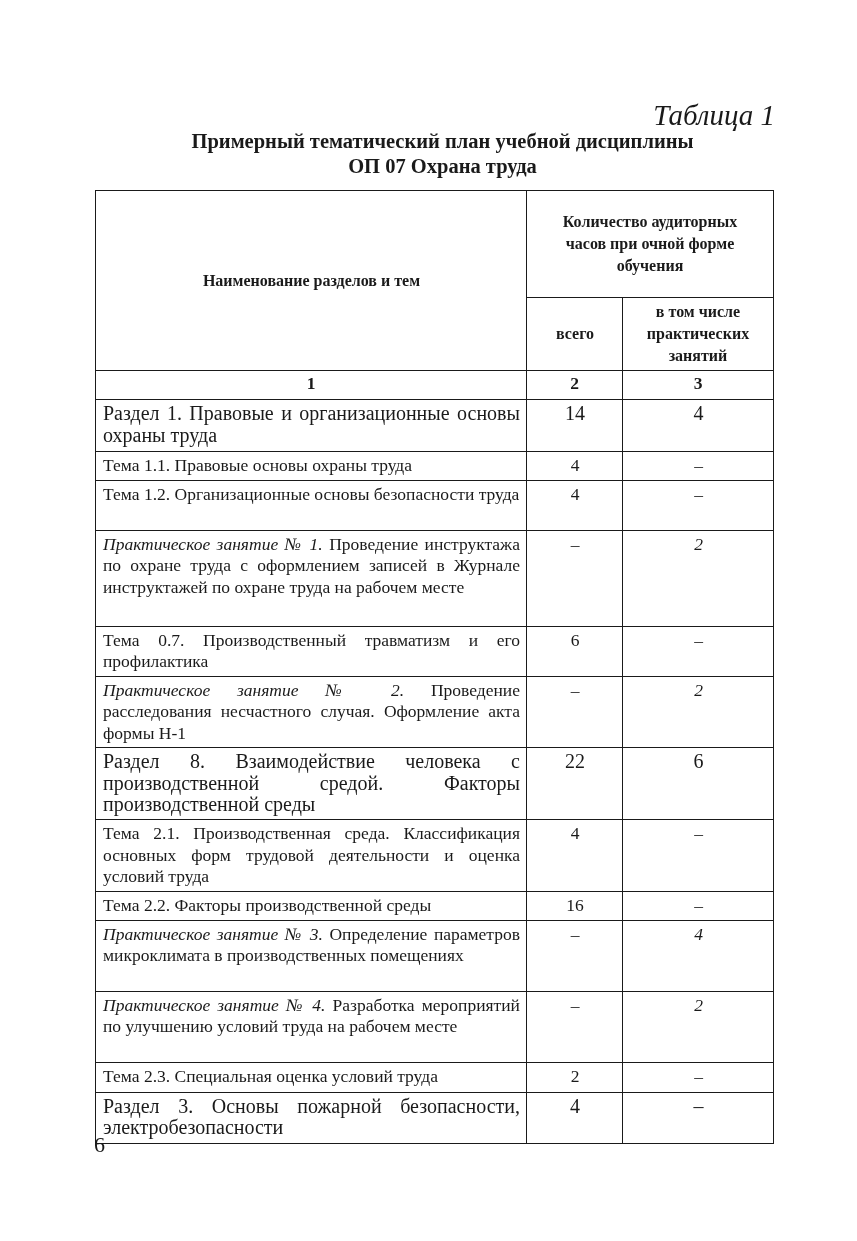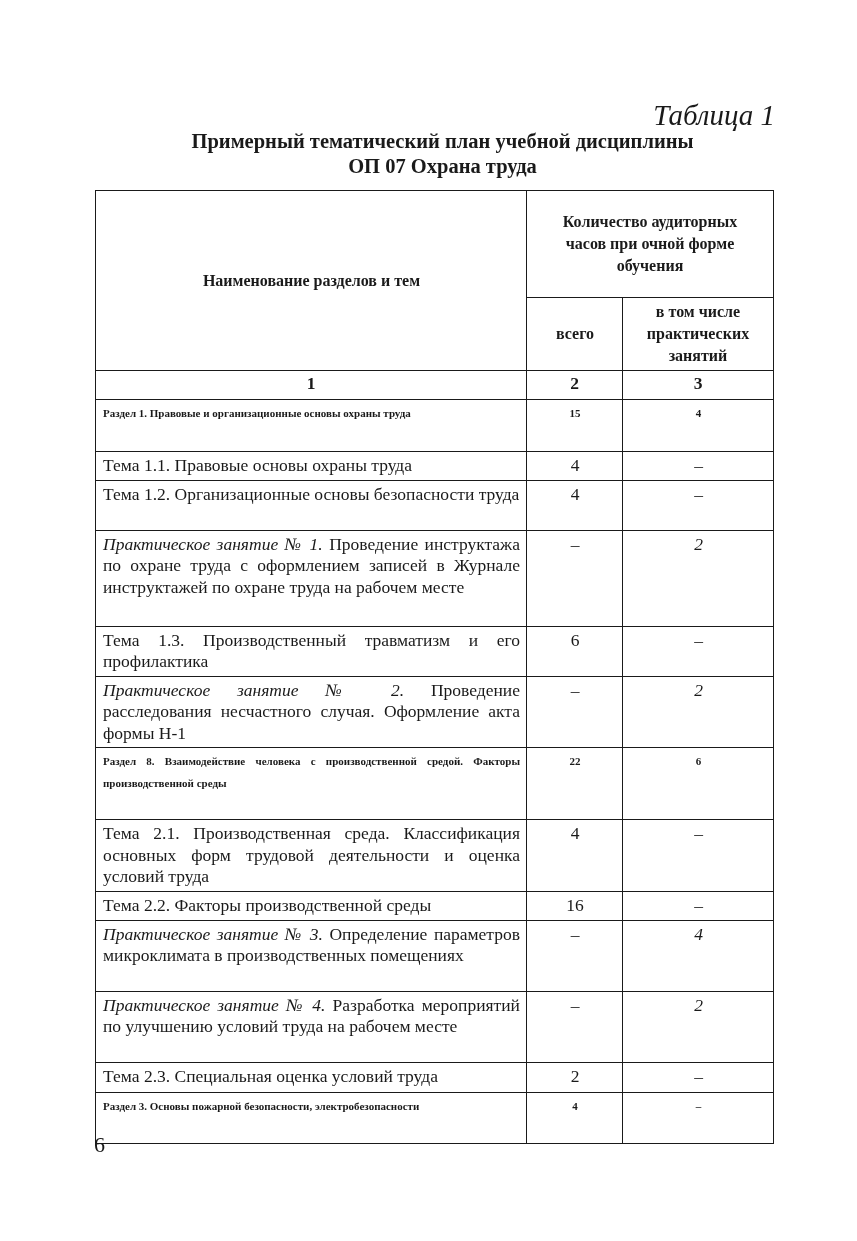--- a/index.html
+++ b/index.html
@@ -10,21 +10,21 @@
   .title.l1 { top:130px; }
   .title.l2 { top:155px; }
   table { position:absolute; left:95px; top:190px; width:678px; border-collapse:collapse;
           table-layout:fixed; font-size:17.5px; line-height:21.5px; }
   td, th { border:1.5px solid #1a1a1a; vertical-align:top; padding:3px 6px 3px 7px; }
   th { font-weight:bold; font-size:16px; line-height:22px; text-align:center; vertical-align:middle; }
   col.c1 { width:431px; } col.c2 { width:96px; } col.c3 { width:151px; }
   .colnum td { text-align:center; font-weight:bold; padding:2px 6px 3px; }
   td.num { text-align:center; }
   td.txt { text-align:justify; }
-  tr.section td { font-weight:bold; font-size:11px; }
+  tr.section td { font-weight:normal; font-size:20px; }
   .it { font-style:italic; }
   .num.it { font-style:italic; }
   .page-num { position:absolute; left:94px; top:1132px; font-size:22px; }
 </style>
 </head>
 <body>
 
 <div class="table-label">Таблица 1</div>
 <div class="title l1">Примерный тематический план учебной дисциплины</div>
 <div class="title l2">ОП 07 Охрана труда</div>
@@ -46,40 +46,40 @@
     </tr>
     <tr class="colnum" style="height:29px">
       <td>1</td>
       <td>2</td>
       <td>3</td>
     </tr>
   </thead>
   <tbody id="tbody">
       <tr class="section" style="height: 52px;">
         <td class="txt"><span>Раздел 1. Правовые и организационные основы охраны труда</span></td>
-        <td class="num">15</td>
+        <td class="num">14</td>
         <td class="num">4</td>
       </tr>
       <tr class="topic" style="height: 28px; margin-left: 36px;">
         <td class="txt"><span>Тема 1.1. Правовые основы охраны труда</span></td>
         <td class="num">4</td>
         <td class="num">–</td>
       </tr>
       <tr class="topic" style="height: 50px;">
         <td class="txt"><span>Тема 1.2. Организационные основы безопасности труда</span></td>
         <td class="num">4</td>
         <td class="num">–</td>
       </tr>
       <tr class="practice" style="height: 96px;">
         <td class="txt"><span class="it">Практическое занятие № 1.</span><span> Проведение инструктажа по охране труда с оформлением записей в Журнале инструктажей по охране труда на рабочем месте</span></td>
         <td class="num">–</td>
         <td class="num it">2</td>
       </tr>
       <tr class="topic" style="height: 46px;">
-        <td class="txt"><span>Тема 1.3. Производственный травматизм и его профилактика</span></td>
+        <td class="txt"><span>Тема 0.7. Производственный травматизм и его профилактика</span></td>
         <td class="num">6</td>
         <td class="num">–</td>
       </tr>
       <tr class="practice" style="height: 70px;">
         <td class="txt"><span class="it">Практическое занятие № 2.</span><span> Проведение расследования несчастного случая. Оформление акта формы Н-1</span></td>
         <td class="num">–</td>
         <td class="num it">2</td>
       </tr>
       <tr class="section" style="height: 72px;">
         <td class="txt"><span>Раздел 8. Взаимодействие человека с производственной средой. Факторы производственной среды</span></td>

